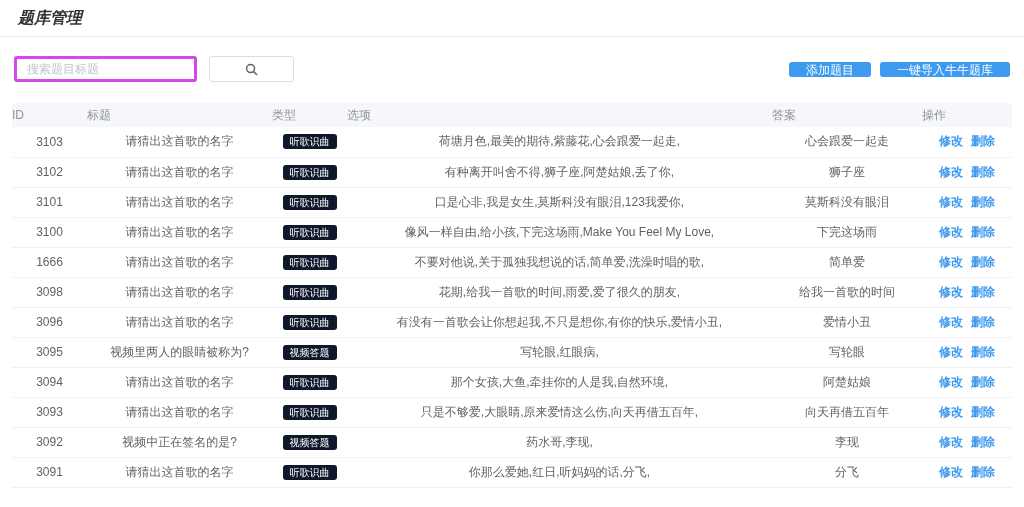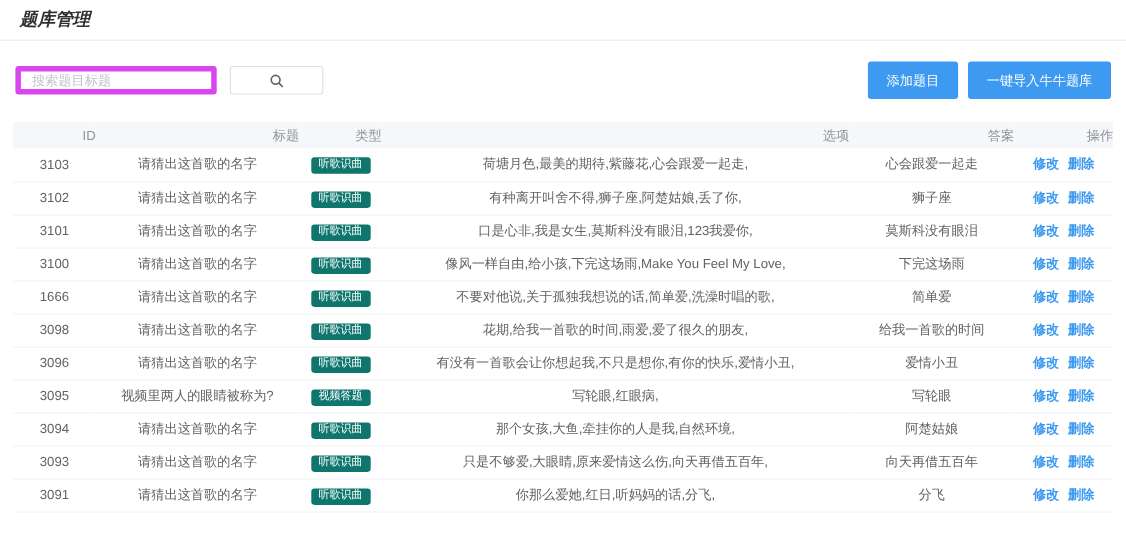--- a/index.html
+++ b/index.html
@@ -2,39 +2,39 @@
 <html><head>
 <meta charset="utf-8">
 <style>
   * { margin: 0; padding: 0; box-sizing: border-box; }
   html, body { width: 1024px; height: 507px; overflow: hidden; background: #fff;
     font-family: "Liberation Sans", "DejaVu Sans", sans-serif; }
   .page-header { height: 37px; padding: 8px 0 0 18px; border-bottom: 1px solid #ececec; font-style: italic; }
   .page-title { font-size: 16px; font-weight: 600; color: #303133; }
   .content { padding: 0 12px; }
   .toolbar { display: flex; align-items: center; margin: 19px 2px 0 2px; }
-  .search-input { width: 183px; height: 26px; border: 5px solid #d946ef; border-radius: 3px;
+  .search-input { width: 183px; height: 26px; border: 3px solid #d946ef; border-radius: 3px;
     padding: 0 10px; font-size: 12px; color: #606266; outline: none;
     font-family: "Liberation Sans", "DejaVu Sans", sans-serif; }
   .search-input::placeholder { color: #bfc4cc; }
   .search-btn { width: 85px; height: 26px; margin-left: 12px; background: #fff;
     border: 1px solid #dcdfe6; border-radius: 3px; cursor: pointer;
     display: flex; align-items: center; justify-content: center; color: #606266; }
   .spacer { flex: 1; }
-  .btn-primary { height: 34px; padding: 0 17px; margin-left: 9px; border: none;
+  .btn-primary { height: 15px; padding: 0 17px; margin-left: 9px; border: none;
     border-radius: 3px; background: #3d9af0; color: #fff; font-size: 12px; cursor: pointer;
     font-family: Liberation Serif, serif; }
   table { width: 1000px; margin-top: 21px; border-collapse: collapse; table-layout: fixed; }
   thead th { background: #f5f7fa; color: #909399; font-weight: 400; font-size: 12px;
-    height: 24px; text-align: right; }
+    height: 24px; text-align: left; }
   tbody td { height: 30px; text-align: center; font-size: 12px; color: #606266;
     border-bottom: 1px solid #f0f2f5; overflow: hidden; white-space: nowrap;
     text-overflow: ellipsis; }
-  .badge { display: inline-block; background: #0f766e; color: #fff; font-size: 10px;
-    line-height: 15px; padding: 0 7px; border-radius: 3px; font-family: Liberation Mono, monospace; }
+  .badge { display: inline-block; background: #0f172a; color: #fff; font-size: 10px;
+    line-height: 15px; padding: 0 7px; border-radius: 3px; }
   .action-link { color: #3d9af0; text-decoration: none; margin: 0 4px; cursor: pointer; font-weight: bold; }
 </style>
 </head>
 <body>
 
 <div class="page-header">
   <div class="page-title">题库管理</div>
 </div>
 
 <div class="content">
@@ -145,20 +145,28 @@
         </tr>
         <tr>
           <td>3093</td>
           <td>请猜出这首歌的名字</td>
           <td><span class="badge">听歌识曲</span></td>
           <td>只是不够爱,大眼睛,原来爱情这么伤,向天再借五百年,</td>
           <td>向天再借五百年</td>
           <td><a class="action-link">修改</a><a class="action-link">删除</a></td>
         </tr>
         <tr>
+          <td>3092</td>
+          <td>视频中正在签名的是?</td>
+          <td><span class="badge">视频答题</span></td>
+          <td>药水哥,李现,</td>
+          <td>李现</td>
+          <td><a class="action-link">修改</a><a class="action-link">删除</a></td>
+        </tr>
+        <tr>
           <td>3091</td>
           <td>请猜出这首歌的名字</td>
           <td><span class="badge">听歌识曲</span></td>
           <td>你那么爱她,红日,听妈妈的话,分飞,</td>
           <td>分飞</td>
           <td><a class="action-link">修改</a><a class="action-link">删除</a></td>
         </tr>
       </tbody>
   </table>
 </div>

